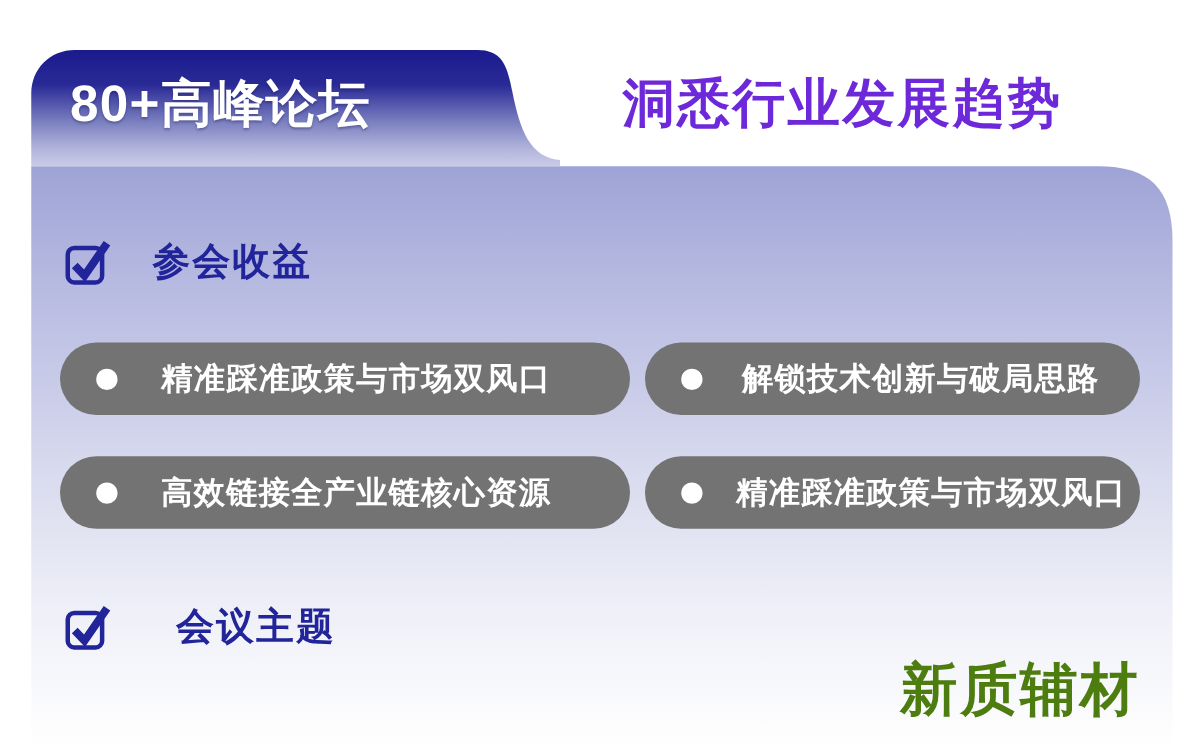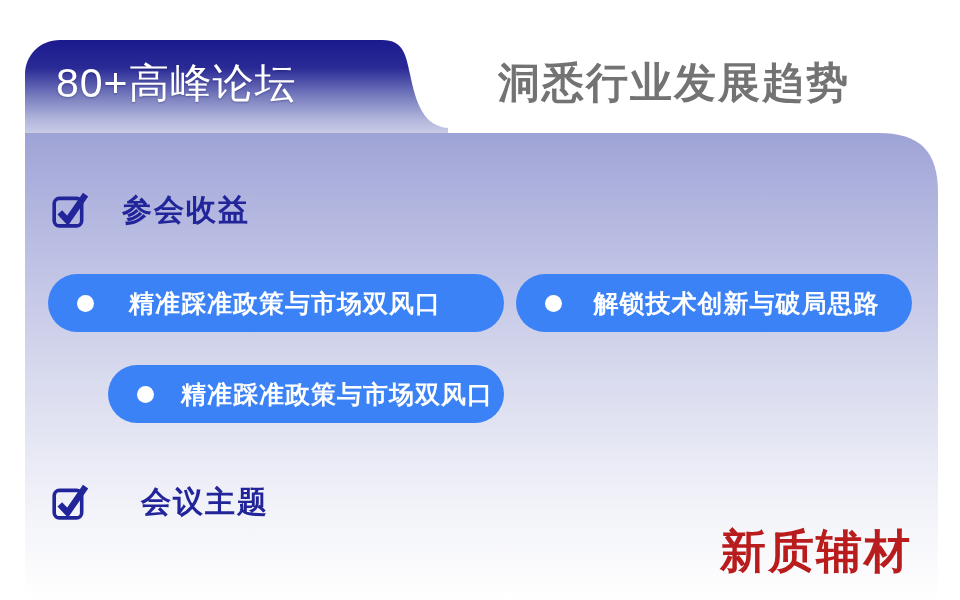--- a/index.html
+++ b/index.html
@@ -31,34 +31,34 @@
     width: 960px;
     height: 600px;
   }
 
   
   .badge-label {
     position: absolute;
     left: 56px;
     top: 63px;
     font-size: 41px;
-    font-weight: 400;
+    font-weight: 700;
     color: #ffffff;
     letter-spacing: 1px;
     white-space: nowrap;
     line-height: 1;
     text-shadow: 0 1px 2px rgba(10,10,60,0.30);
   }
   .header-tagline {
     position: absolute;
     left: 498px;
     top: 62px;
     font-size: 42px;
     font-weight: 700;
-    color: #737373;
+    color: #6d28d9;
     letter-spacing: 2px;
     white-space: nowrap;
     line-height: 1;
   }
 
   
   .section {
     position: absolute;
     display: flex;
     align-items: center;
@@ -91,21 +91,21 @@
     width: 864px;
     display: grid;
     grid-template-columns: 456px 408px;
     grid-auto-rows: 58px;
     row-gap: 33px;
     column-gap: 0px;
   }
   .pill {
     height: 58px;
     border-radius: 29px;
-    background: #3b82f6;
+    background: #737373;
     display: flex;
     align-items: center;
     box-sizing: border-box;
     padding-left: 29px;
     padding-right: 22px;
     overflow: hidden;
   }
   .pill-col-right { width: 396px; justify-self: end; gap: 27px; }
   .pill-dot {
     width: 17px;
@@ -126,21 +126,21 @@
     padding-right: 6px;
   }
 
   
   .brand-word {
     position: absolute;
     right: 48px;
     top: 528px;
     font-size: 46px;
     font-weight: 700;
-    color: #b91c1c;
+    color: #4d7c0f;
     letter-spacing: 2px;
     line-height: 1;
     white-space: nowrap;
   }
 </style>
 </head>
 <body>
 
 <div id="stage">
 
@@ -195,20 +195,24 @@
     <div class="pill">
       <span class="pill-dot"></span>
       <span class="pill-label">精准踩准政策与市场双风口</span>
     </div>
 
     <div class="pill pill-col-right">
       <span class="pill-dot"></span>
       <span class="pill-label">解锁技术创新与破局思路</span>
     </div>
 
+    <div class="pill">
+      <span class="pill-dot"></span>
+      <span class="pill-label">高效链接全产业链核心资源</span>
+    </div>
 
     <div class="pill pill-col-right">
       <span class="pill-dot"></span>
       <span class="pill-label">精准踩准政策与市场双风口</span>
     </div>
 
   </div>
 
   <div class="section" id="section-topic">
     <svg class="check-icon" viewBox="0 0 40 40" aria-hidden="true">

